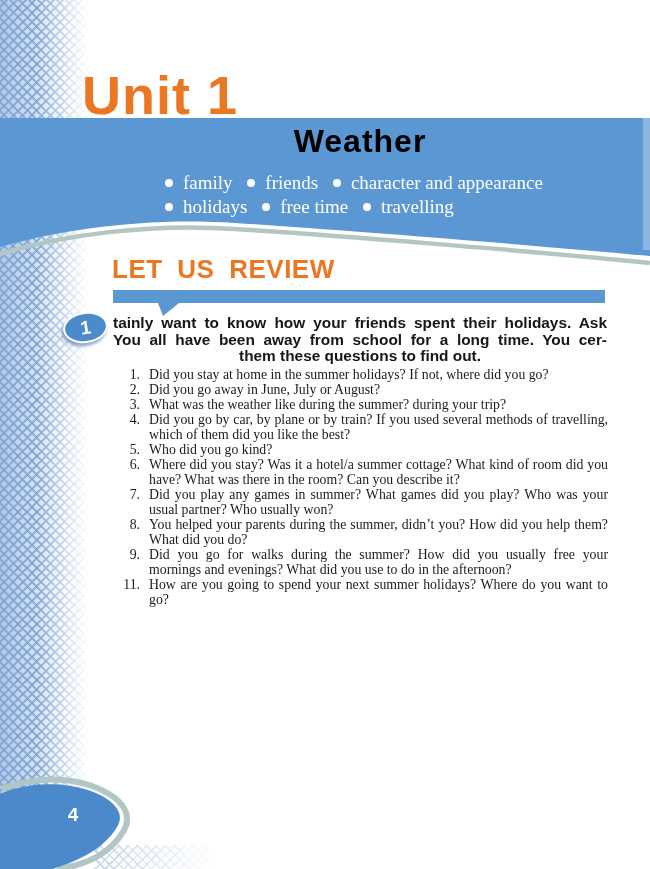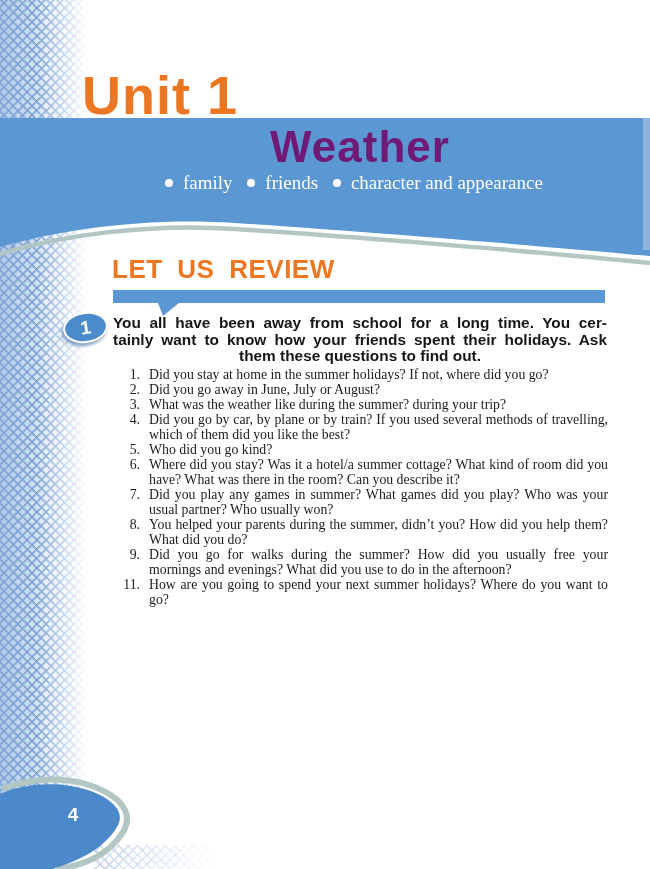--- a/index.html
+++ b/index.html
@@ -25,21 +25,21 @@
       repeating-linear-gradient(-45deg, rgba(128,163,212,.8) 0 2px, rgba(255,255,255,0) 2px 6.6px);
   }
   
   .unit-label{
     position:absolute;left:82px;top:68px;z-index:3;
     font-size:54px;font-weight:900;letter-spacing:1px;line-height:1;
   }
   .band-svg{position:absolute;left:0;top:118px;z-index:2;}
   .band-title{
     position:absolute;left:70px;top:125px;width:580px;z-index:3;
-    text-align:center;color:#701a75;font-size:44px;font-weight:900;letter-spacing:1px;line-height:1;
+    text-align:center;color:#000000;font-size:32px;font-weight:900;letter-spacing:1px;line-height:1;
   }
   .topics{position:absolute;left:163px;top:171px;z-index:3;color:#ffffff;}
   .topic-line{height:24px;line-height:24px;font-size:19px;white-space:nowrap;font-family:Liberation Serif, serif;}
   .dot{
     display:inline-block;width:8px;height:8px;border-radius:50%;
     background:#ffffff;margin:0 10px 0 2px;vertical-align:2px;
   }
   .topic-label{margin-right:8px;}
   
   .section-heading{
@@ -93,31 +93,36 @@
   <path d="M0,136 C62,117 150,105 235,111 C330,117 520,132 650,145" fill="none" stroke="#b2c7c3" stroke-width="4.5"></path>
 </svg>
 
 <div class="band-title">Weather</div>
 <div class="topics">
   <div class="topic-line">
     <span class="dot"></span><span class="topic-label">family</span>
     <span class="dot"></span><span class="topic-label">friends</span>
     <span class="dot"></span><span class="topic-label">character and appearance</span>
   </div>
+  <div class="topic-line">
+    <span class="dot"></span><span class="topic-label">holidays</span>
+    <span class="dot"></span><span class="topic-label">free time</span>
+    <span class="dot"></span><span class="topic-label">travelling</span>
+  </div>
 </div>
 
 <div class="section-heading" style="color:#ec7723">LET US REVIEW</div>
 <div class="rule-bar" style="background:#5b97d3"></div>
 <div class="rule-notch"></div>
 
 <div class="badge" style="background:#4b8acb">1</div>
 
 <div class="intro">
+  <div class="jline">tainly want to know how your friends spent their holidays. Ask</div>
   <div class="jline">You all have been away from school for a long time. You cer-</div>
-  <div class="jline">tainly want to know how your friends spent their holidays. Ask</div>
   <div class="lline">them these questions to find out.</div>
 </div>
 
 <ol class="questions">
   <li class="q-row">
       <span class="q-num">1.</span>
       <span class="q-text">Did you stay at home in the summer holidays? If not, where did you go?</span>
     </li>
   <li class="q-row">
       <span class="q-num">2.</span>

